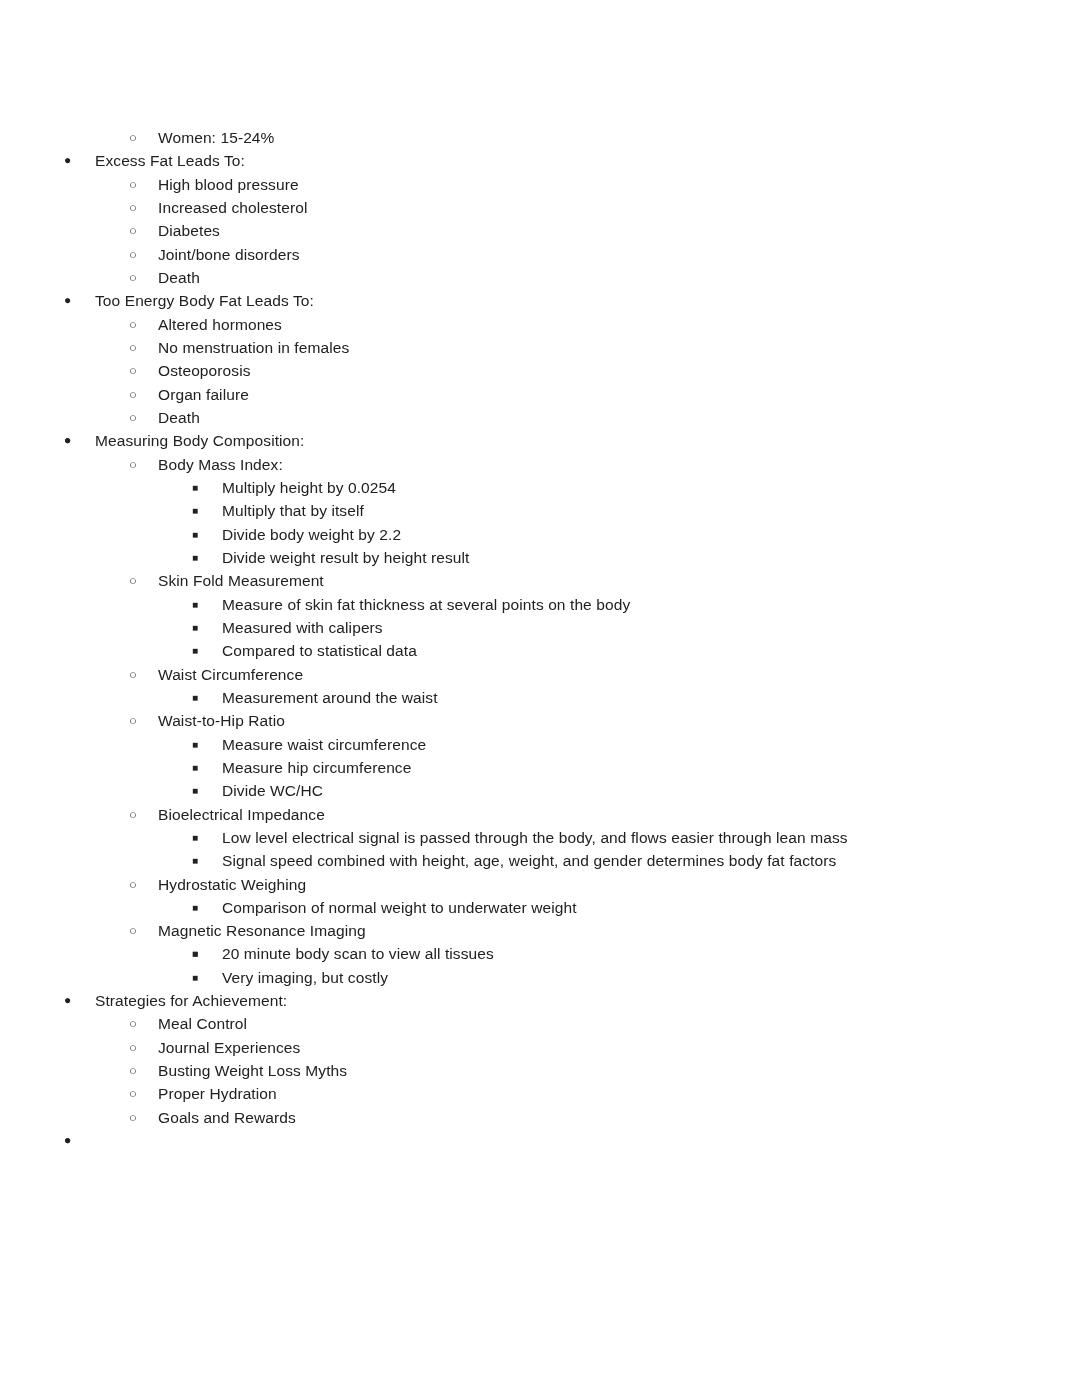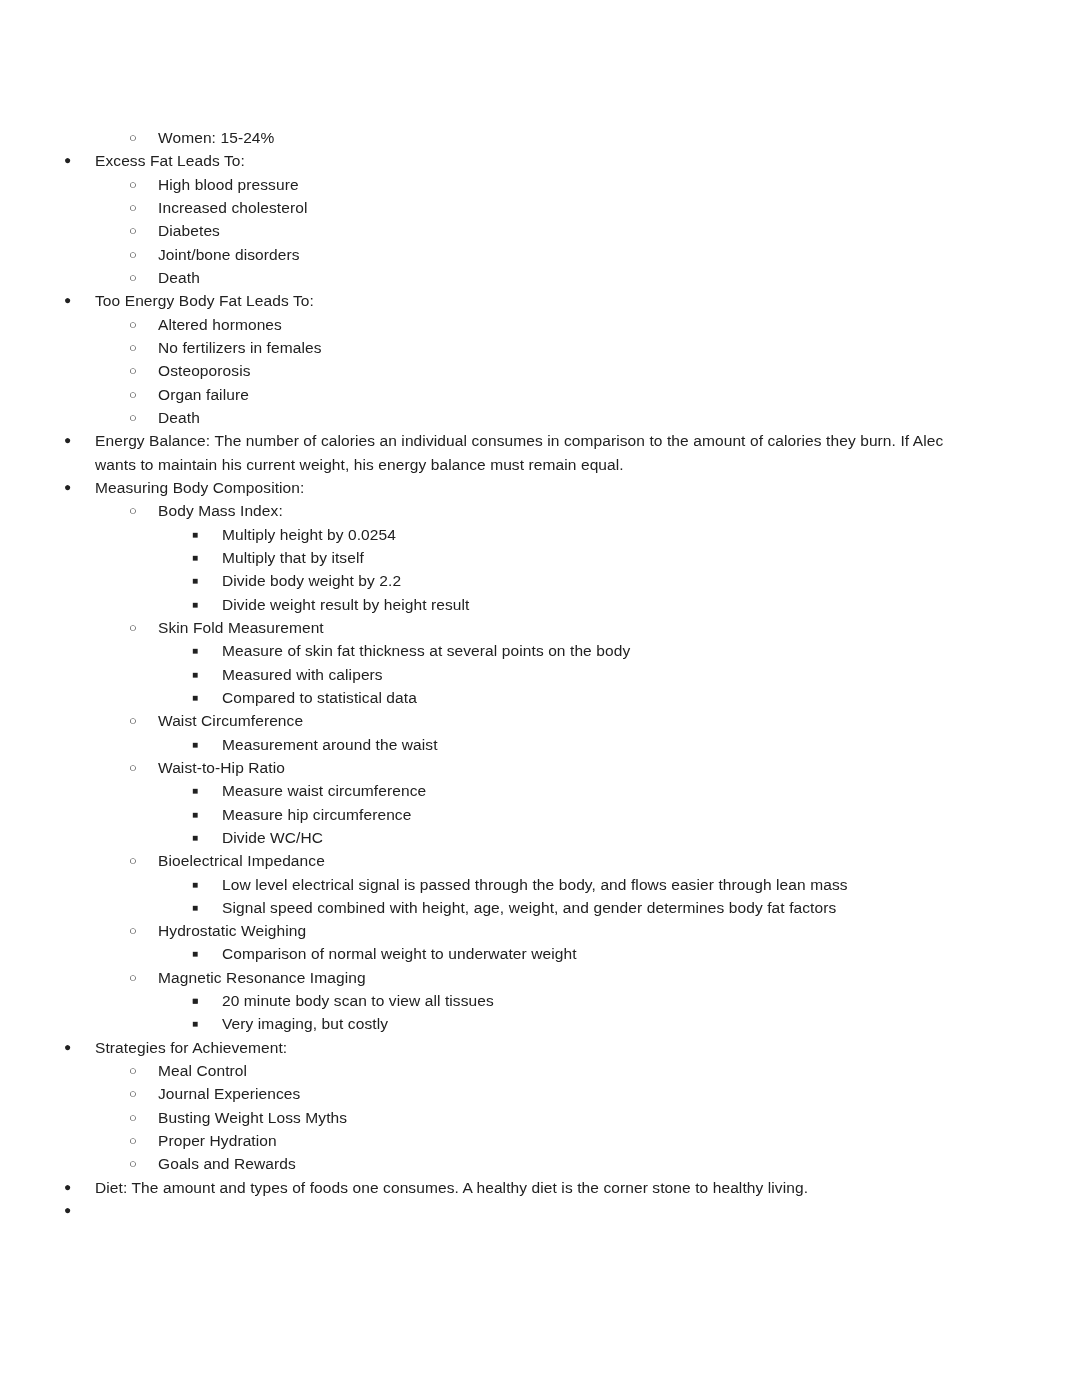--- a/index.html
+++ b/index.html
@@ -80,37 +80,36 @@
       <div class="li lv1">
     <span class="bullet">●</span>
     <span class="content"><b class="bold-part">Too Energy Body Fat Leads To:</b><span class="text-part"></span></span>
   </div>
       <div class="li lv2">
     <span class="bullet">○</span>
     <span class="content"><b class="bold-part"></b><span class="text-part">Altered hormones</span></span>
   </div>
       <div class="li lv2">
     <span class="bullet">○</span>
-    <span class="content"><b class="bold-part"></b><span class="text-part">No fertilizers in females</span></span>
+    <span class="content"><b class="bold-part"></b><span class="text-part">No menstruation in females</span></span>
   </div>
       <div class="li lv2">
     <span class="bullet">○</span>
     <span class="content"><b class="bold-part"></b><span class="text-part">Osteoporosis</span></span>
   </div>
       <div class="li lv2">
     <span class="bullet">○</span>
     <span class="content"><b class="bold-part"></b><span class="text-part">Organ failure</span></span>
   </div>
       <div class="li lv2">
     <span class="bullet">○</span>
     <span class="content"><b class="bold-part"></b><span class="text-part">Death</span></span>
   </div>
       <div class="li lv1">
     <span class="bullet">●</span>
-    <span class="content"><b class="bold-part">Energy Balance:</b><span class="text-part"> The number of calories an individual consumes in comparison to the amount of calories they burn. If Alec wants to maintain his current weight, his energy balance must remain equal.</span></span>
   </div>
       <div class="li lv1">
     <span class="bullet">●</span>
     <span class="content"><b class="bold-part">Measuring Body Composition:</b><span class="text-part"></span></span>
   </div>
       <div class="li lv2">
     <span class="bullet">○</span>
     <span class="content"><b class="bold-part">Body Mass Index:</b><span class="text-part"></span></span>
   </div>
       <div class="li lv3">
@@ -223,19 +222,18 @@
       <div class="li lv2">
     <span class="bullet">○</span>
     <span class="content"><b class="bold-part"></b><span class="text-part">Proper Hydration</span></span>
   </div>
       <div class="li lv2">
     <span class="bullet">○</span>
     <span class="content"><b class="bold-part"></b><span class="text-part">Goals and Rewards</span></span>
   </div>
       <div class="li lv1">
     <span class="bullet">●</span>
-    <span class="content"><b class="bold-part">Diet:</b><span class="text-part"> The amount and types of foods one consumes. A healthy diet is the corner stone to healthy living.</span></span>
   </div>
       <div class="li lv1">
     <span class="bullet">●</span>
   </div>
     </div>
 </div>
 
 </body></html>

